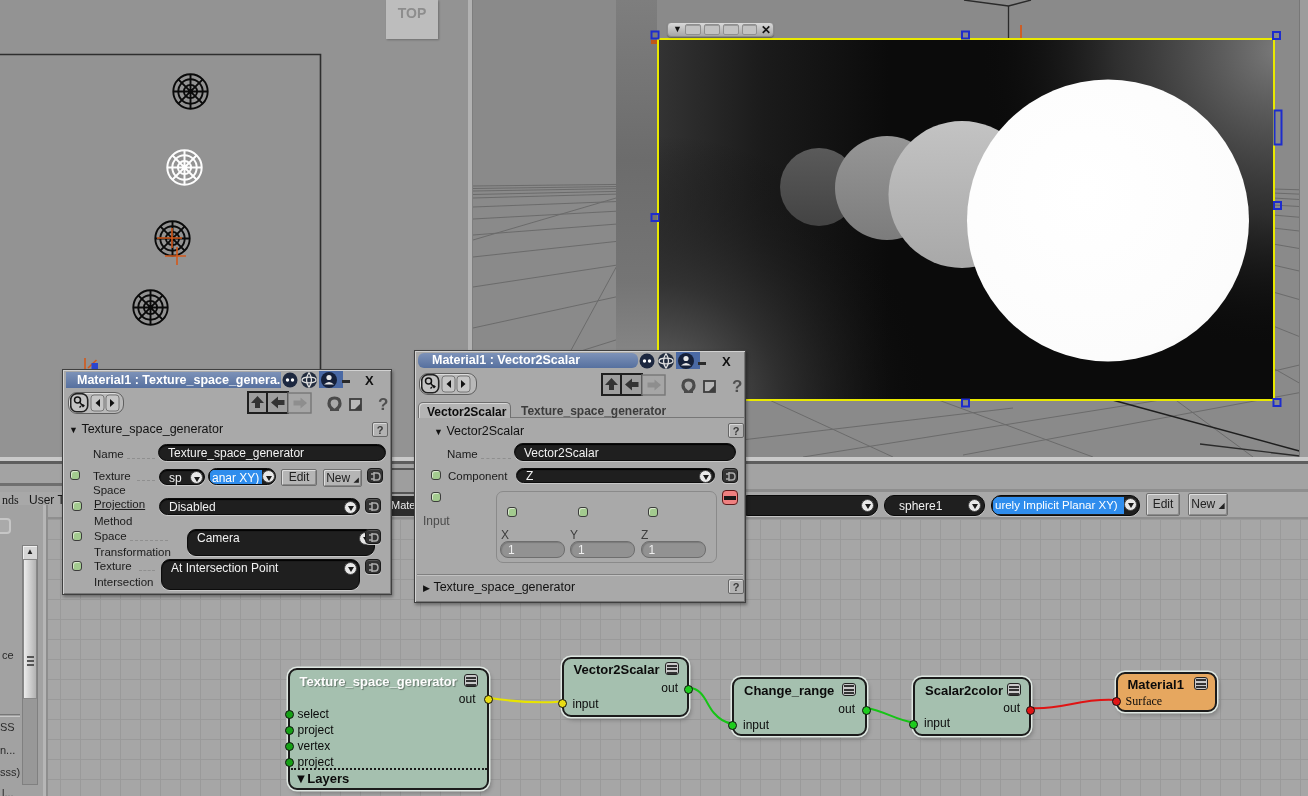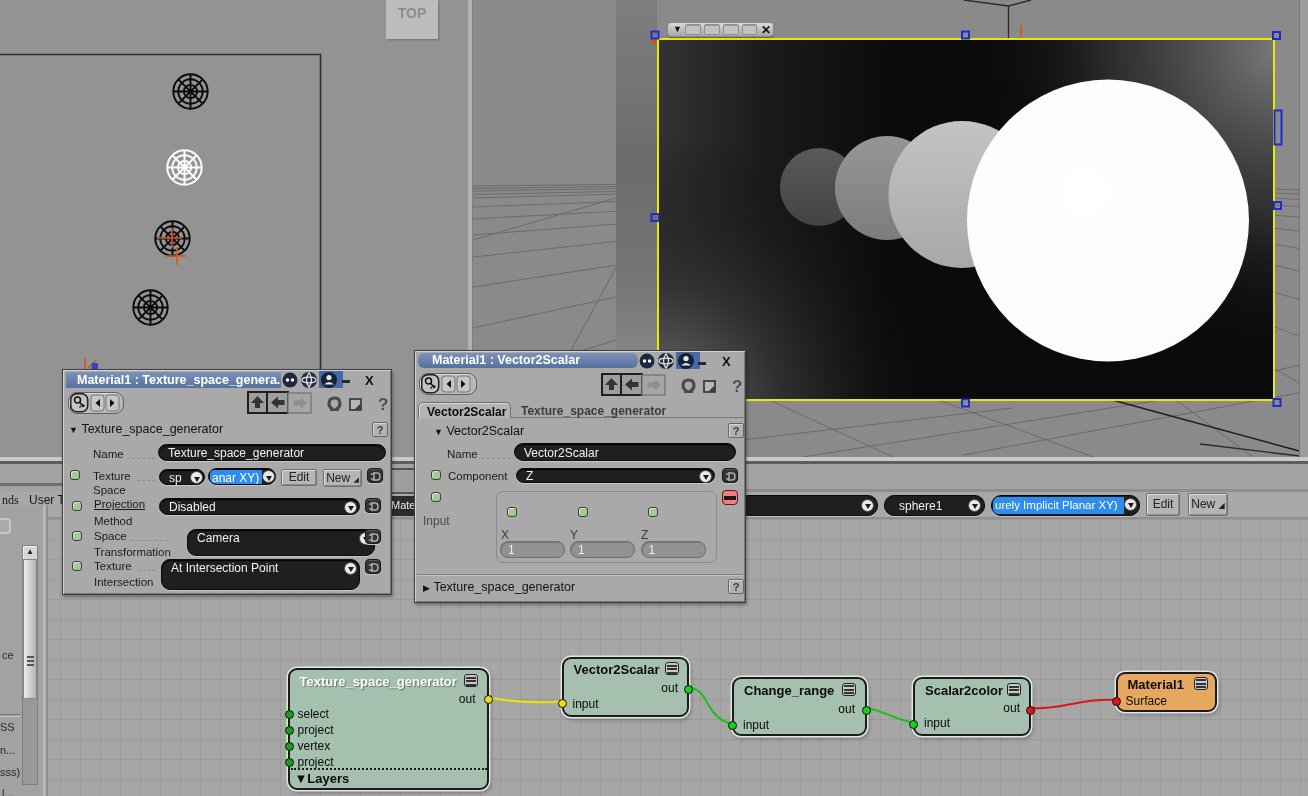--- a/index.html
+++ b/index.html
@@ -311,21 +311,21 @@
   <span class="port" style="right:-6px;top:26.5px;background:#e01414;"></span>
   <span class="port" style="left:-6px;top:41px;background:#1ecc1e;"></span>
 </div>
 <div class="node" style="left:1115.5px;top:671.5px;width:101px;height:40px;background:#e6a75f;">
   <div class="ntitle" style="left:10px;top:3px;">Material1</div>
   <div class="nicon" style="right:7px;top:3px;">
         <i></i>
         <i></i>
         <i></i>
       </div>
-  <div class="nlab" style="left:8px;top:20px;">Surface</div>
+  <div class="nlab" style="left:8px;top:20px;font-family:Liberation Serif, serif;">Surface</div>
   <span class="port" style="left:-6px;top:23px;background:#e01414;"></span>
 </div>
 
 <div class="abs" style="left:0;top:505px;width:48px;height:291px;background:#a2a2a2;border-right:2px solid #8e8e8e;box-shadow:inset -3px 0 0 #b6b6b6;">
   <div class="abs" style="left:0;top:13px;width:11px;height:16px;border:2px solid #c6c6c6;border-left:none;border-radius:0 4px 4px 0;background:#aaa;"></div>
   <div class="abs" style="left:22px;top:40px;width:16px;height:240px;background:#989898;border:1px solid #808080;">
     <div class="abs" style="left:0;top:0;width:14px;height:13px;background:#d6d6d6;box-shadow:inset 1px 1px 0 #f0f0f0;">
           <span style="position:absolute;left:3px;top:1px;font-size:8px;color:#222;">▲</span>
         </div>
     <div class="abs" style="left:0;top:13px;width:14px;height:140px;background:linear-gradient(to right,#ececec,#b2b2b2);border:1px solid #888;">

